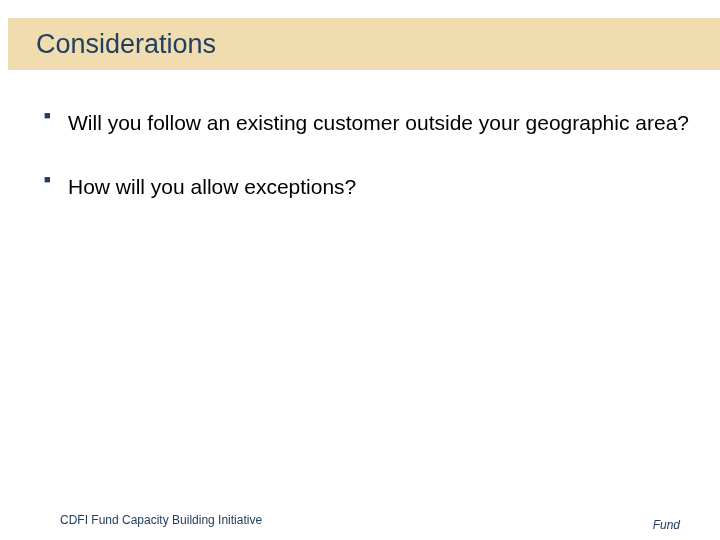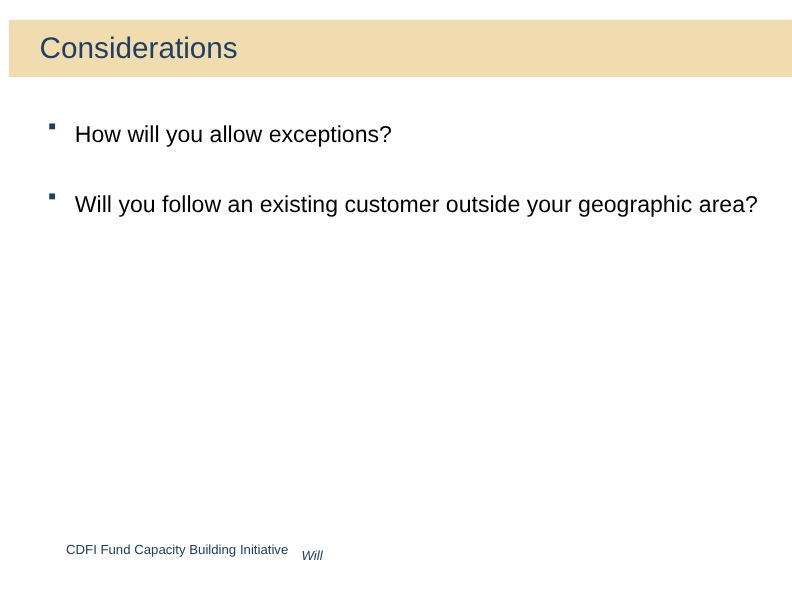--- a/index.html
+++ b/index.html
@@ -48,46 +48,47 @@
     position: absolute;
     left: 4px;
     top: 3px;
     font-size: 11px;
     color: #1f3f63;
   }
   .footer {
     position: absolute;
     left: 40px;
     right: 40px;
-    bottom: 28px;
+    bottom: 8px;
     display: flex;
+    justify-content: space-between;
     align-items: flex-end;
     font-size: 12px;
     color: #1f3f63;
   }
   .footer-left { line-height: 1.35; }
   .footer-left .line2 { font-style: italic; }
   .footer-right { font-style: italic; }
 </style>
 </head>
 <body>
 
 <div class="slide">
 
   <div class="title-bar">
     <h1>Considerations</h1>
   </div>
 
   <div class="content">
     <ul class="bullets">
+      <li>Will you follow an existing customer outside your geographic area?</li>
       <li>How will you allow exceptions?</li>
-      <li>Will you follow an existing customer outside your geographic area?</li>
     </ul>
   </div>
 
   <div class="footer">
     <div class="footer-left">
       <div>CDFI Fund Capacity Building Initiative</div>
     </div>
-    <div class="footer-right">Will</div>
+    <div class="footer-right">Fund</div>
   </div>
 
 </div>
 
 </body></html>

